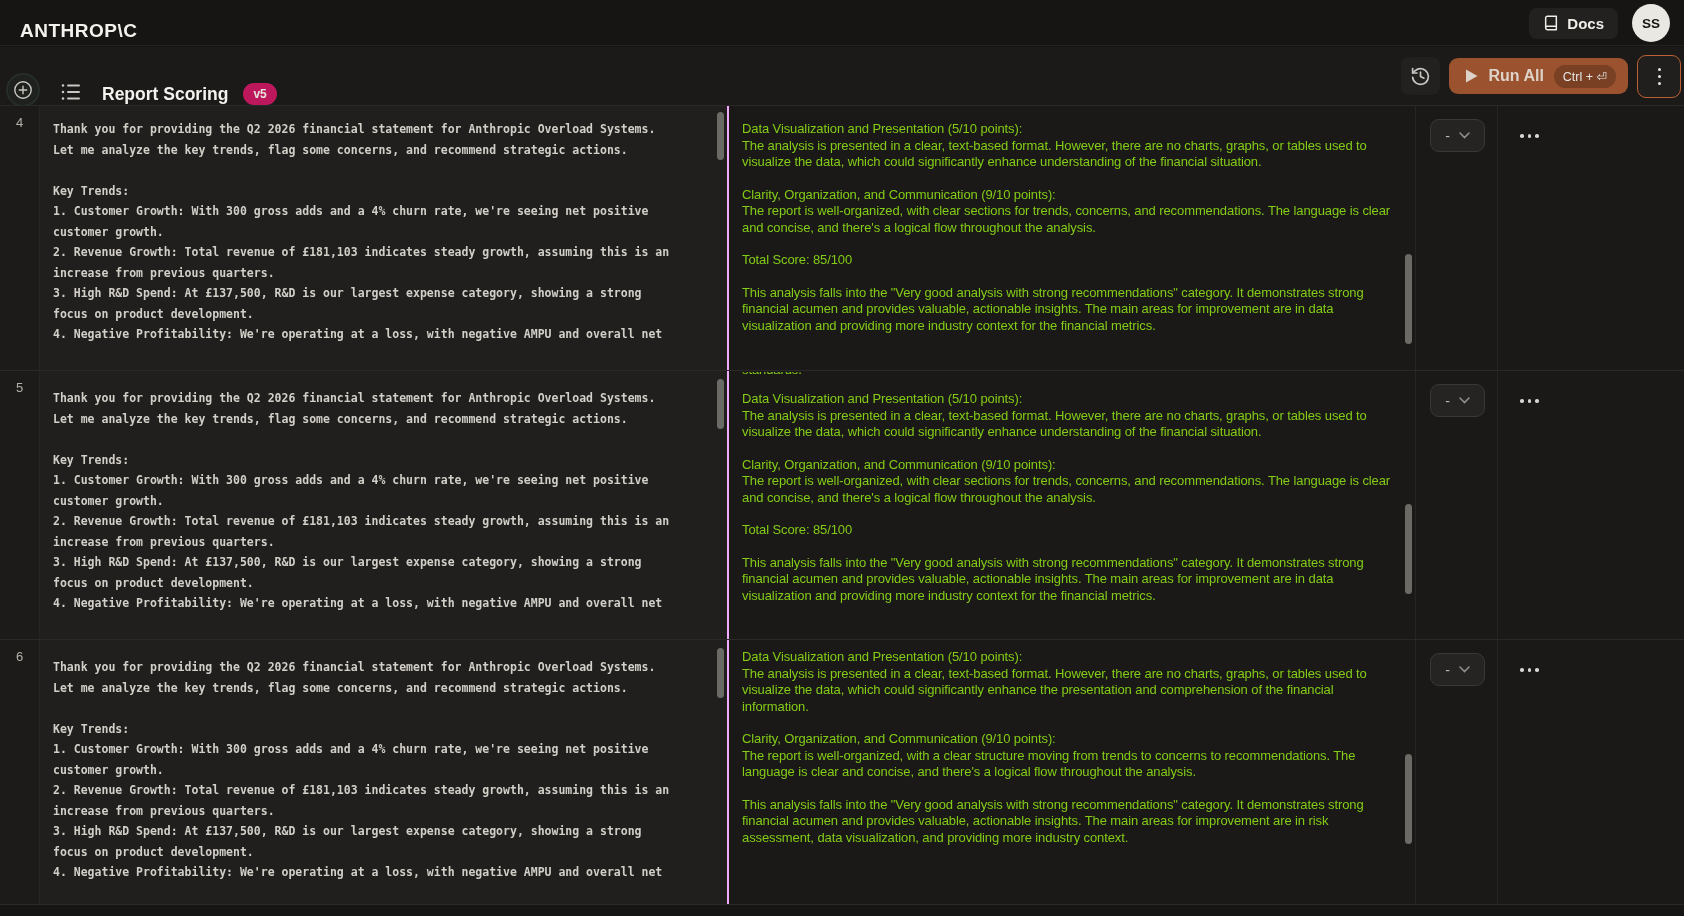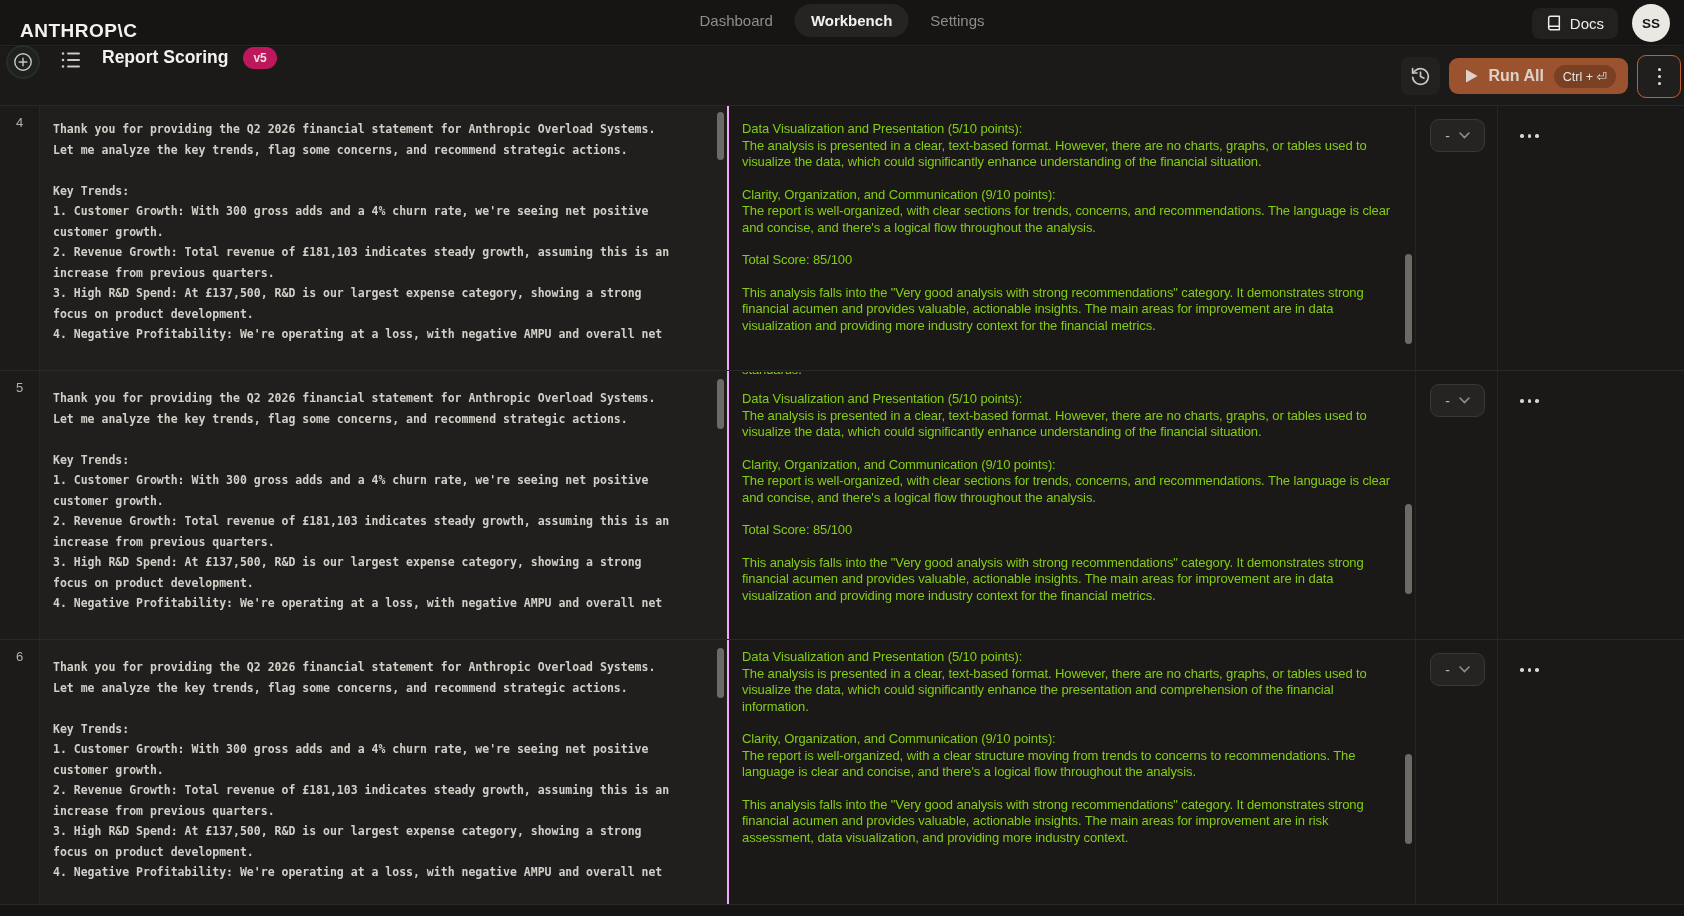--- a/index.html
+++ b/index.html
@@ -10,28 +10,28 @@
   .topnav { position:absolute; left:0; top:0; width:1684px; height:46px;
             background:#161514; border-bottom:1px solid #262421; }
   .logo { position:absolute; left:20px; top:8px; font-size:19px; font-weight:bold;
           letter-spacing:.5px; color:#f3f1ec;margin-top:12px; }
   .nav-tabs { position:absolute; left:50%; top:4px; transform:translateX(-50%);
               display:flex; align-items:center; gap:6px; }
   .nav-tab { padding:8px 16px; border-radius:18px; font-size:15px; color:#8f8d87; cursor:pointer; }
   .nav-tab.active { background:#262422; color:#f3f1ec; font-weight:bold; }
   .nav-right { position:absolute; right:14px; top:4px; display:flex; align-items:center; gap:14px; }
   .docs-btn { display:flex; align-items:center; gap:8px; padding:7px 14px; background:#232120;
-              border-radius:8px; color:#f0eee9; font-size:15px; font-weight:normal; cursor:pointer; }
+              border-radius:8px; color:#f0eee9; font-size:15px; font-weight:bold; cursor:pointer; }
   .avatar { width:38px; height:38px; border-radius:50%; background:#eae8e2; color:#16150f;
             font-size:13.5px; font-weight:bold; display:flex; align-items:center; justify-content:center; }
 
   
   .toolbar { position:absolute; left:0; top:47px; width:1684px; height:59px;
              background:#1b1a18; border-bottom:1px solid #2a2826; }
-  .tb-left { position:absolute; left:8px; top:0; height:100%; display:flex; align-items:flex-start; }
+  .tb-left { position:absolute; left:8px; top:0; height:100%; display:flex; align-items:flex-end; }
   .plus-btn { width:30px; height:30px; border-radius:50%; background:#1e211e;
               box-shadow:0 0 0 2px #262e27; display:flex; align-items:center; justify-content:center; cursor:pointer; }
   .list-btn { margin-left:20px; width:26px; height:26px; display:flex; align-items:center; justify-content:center; cursor:pointer; }
   .tb-title { margin-left:18px; font-size:17.5px; font-weight:bold; color:#f4f2ee; }
   .ver-badge { margin-left:15px; padding:4px 10px; background:#be185d; border-radius:12px;
                font-size:12px; font-weight:bold; color:#e6e4dd; }
   .segmented { position:absolute; left:50%; top:50%; transform:translate(-50%,-50%);
                display:flex; align-items:center; background:#201f1d; border-radius:19px; padding:4px; }
   .seg-item { padding:7px 19px; border-radius:15px; font-size:14.5px; color:#a3a09a; cursor:pointer; }
   .seg-item.active { background:#3b3a37; color:#fbfaf8; font-weight:bold; }
@@ -73,25 +73,20 @@
   .cell-actions { background:#1a1918; position:relative; }
   .dots-h { position:absolute; left:22px; top:28px; display:flex; gap:4px; cursor:pointer; }
   .dots-h i { width:3.5px; height:3.5px; border-radius:50%; background:#d8d6d0; }
   svg { display:block; }
 </style>
 </head>
 <body>
 
 <div class="topnav">
   <div class="logo">ANTHROP\C</div>
-  <div class="nav-tabs">
-    <div class="nav-tab">Dashboard</div>
-    <div class="nav-tab active">Workbench</div>
-    <div class="nav-tab">Settings</div>
-  </div>
   <div class="nav-right">
     <div class="docs-btn">
       <span>
         <svg width="16" height="16" viewBox="0 0 24 24" fill="none" stroke="#f0eee9" stroke-width="2.2" stroke-linecap="round" stroke-linejoin="round">
           <path d="M4 19.5v-15A2.5 2.5 0 0 1 6.5 2H20v20H6.5a2.5 2.5 0 0 1 0-5H20"></path>
         </svg>
       </span>
       <span>Docs</span>
     </div>
     <div class="avatar">SS</div>

